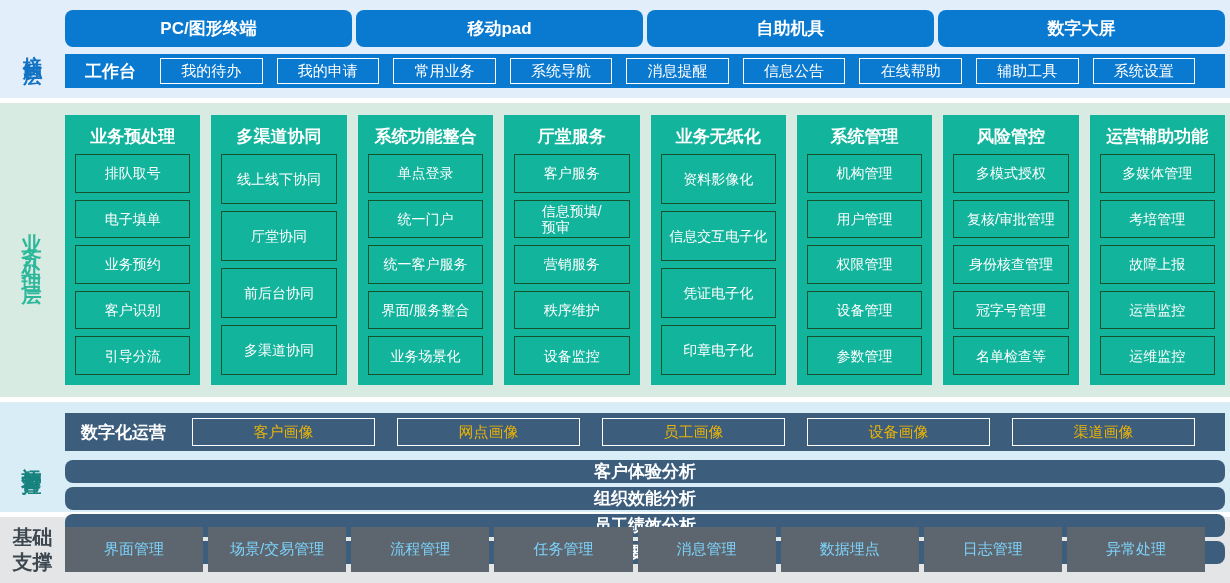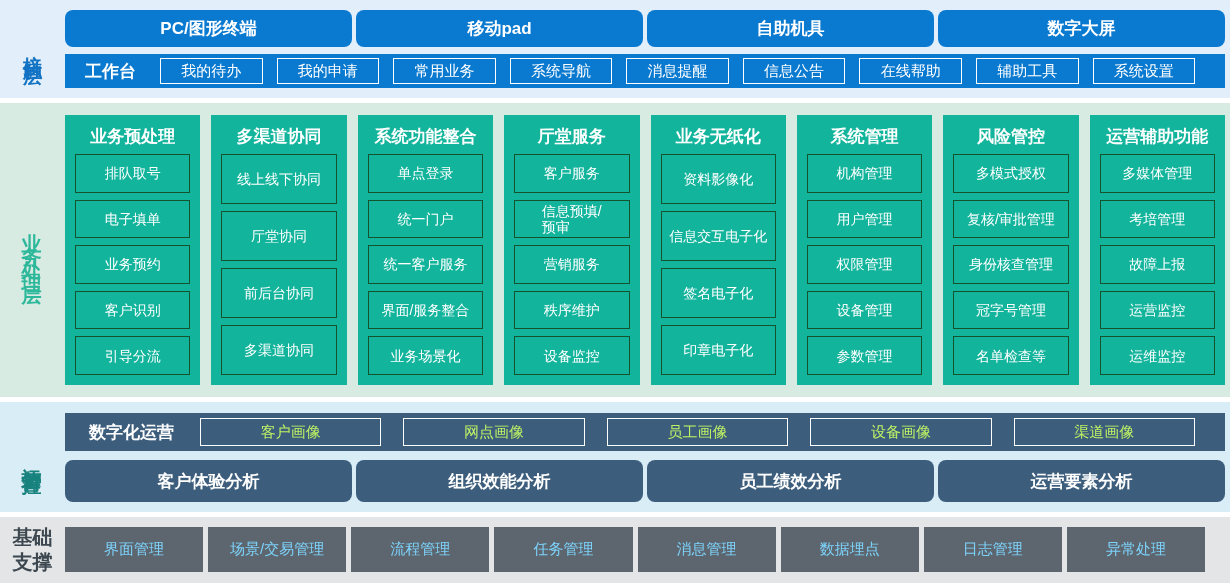--- a/index.html
+++ b/index.html
@@ -39,26 +39,26 @@
   .col { flex:1; background:var(--green,#12b49c); padding:5px 10px 10px; display:flex; flex-direction:column; min-width:0; }
   .col-title { color:#fff; font-weight:bold; font-size:17px; text-align:center;
                height:34px; line-height:34px; white-space:nowrap; }
   .col-items { display:flex; flex-direction:column; gap:7px; flex:1; }
   .col-item { flex:1; border:1px solid #14532d; color:#fff; font-size:14px; line-height:1.15;
               display:flex; align-items:center; justify-content:center;
               text-align:left; white-space:pre-line; }
 
   
   .digital-bar { display:flex; align-items:center; margin-top:11px; height:38px;
-                 background:var(--slate-blue,#3c5d7c); padding:0 30px 0 24px; }
+                 background:var(--slate-blue,#3c5d7c); padding:0 30px 0 16px; }
   .db-label { color:#fff; font-weight:bold; font-size:17px; margin-right:26px; white-space:nowrap; }
   .db-items { display:flex; flex:1; gap:22px; }
-  .db-item { flex:1; border:1px solid #fff; height:28px; color:#bef264; font-size:15px;
+  .db-item { flex:1; border:1px solid #fff; height:28px; color:#eab308; font-size:15px;
              display:flex; align-items:center; justify-content:center; white-space:nowrap; }
-  .analysis { display:flex; gap:4px; margin-top:9px; height:42px; }
+  .analysis { display:flex; gap:4px; margin-top:9px; height:42px;flex-direction:column; }
   .an-item { flex:1; background:var(--slate-blue,#3c5d7c); border-radius:8px; color:#fff;
              font-weight:bold; font-size:17px; display:flex; align-items:center; justify-content:center; }
 
   
   .foundation { display:flex; gap:5px; margin-top:10px; height:45px; padding-right:20px; }
   .fd-item { flex:1; background:var(--gray,#5d666e); color:#7dd3fc; font-size:15px;
              display:flex; align-items:center; justify-content:center; white-space:nowrap; }
 </style>
 </head>
 <body>
@@ -137,21 +137,21 @@
               <div class="col-item">营销服务</div>
               <div class="col-item">秩序维护</div>
               <div class="col-item">设备监控</div>
             </div>
   </div>
           <div class="col">
     <div class="col-title">业务无纸化</div>
     <div class="col-items">
               <div class="col-item">资料影像化</div>
               <div class="col-item">信息交互电子化</div>
-              <div class="col-item">签名电子化</div>
+              <div class="col-item">凭证电子化</div>
               <div class="col-item">印章电子化</div>
             </div>
   </div>
           <div class="col">
     <div class="col-title">系统管理</div>
     <div class="col-items">
               <div class="col-item">机构管理</div>
               <div class="col-item">用户管理</div>
               <div class="col-item">权限管理</div>
               <div class="col-item">设备管理</div>

